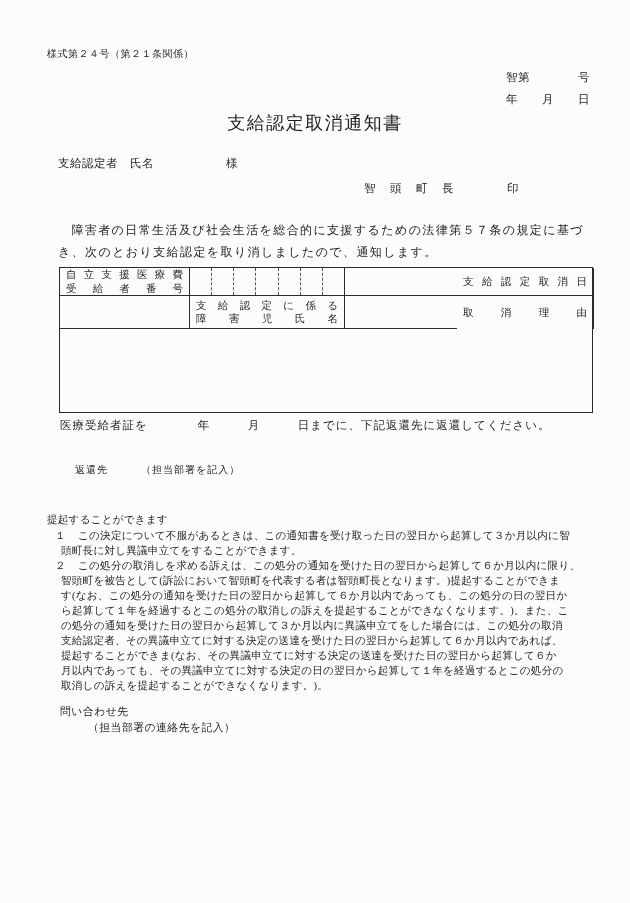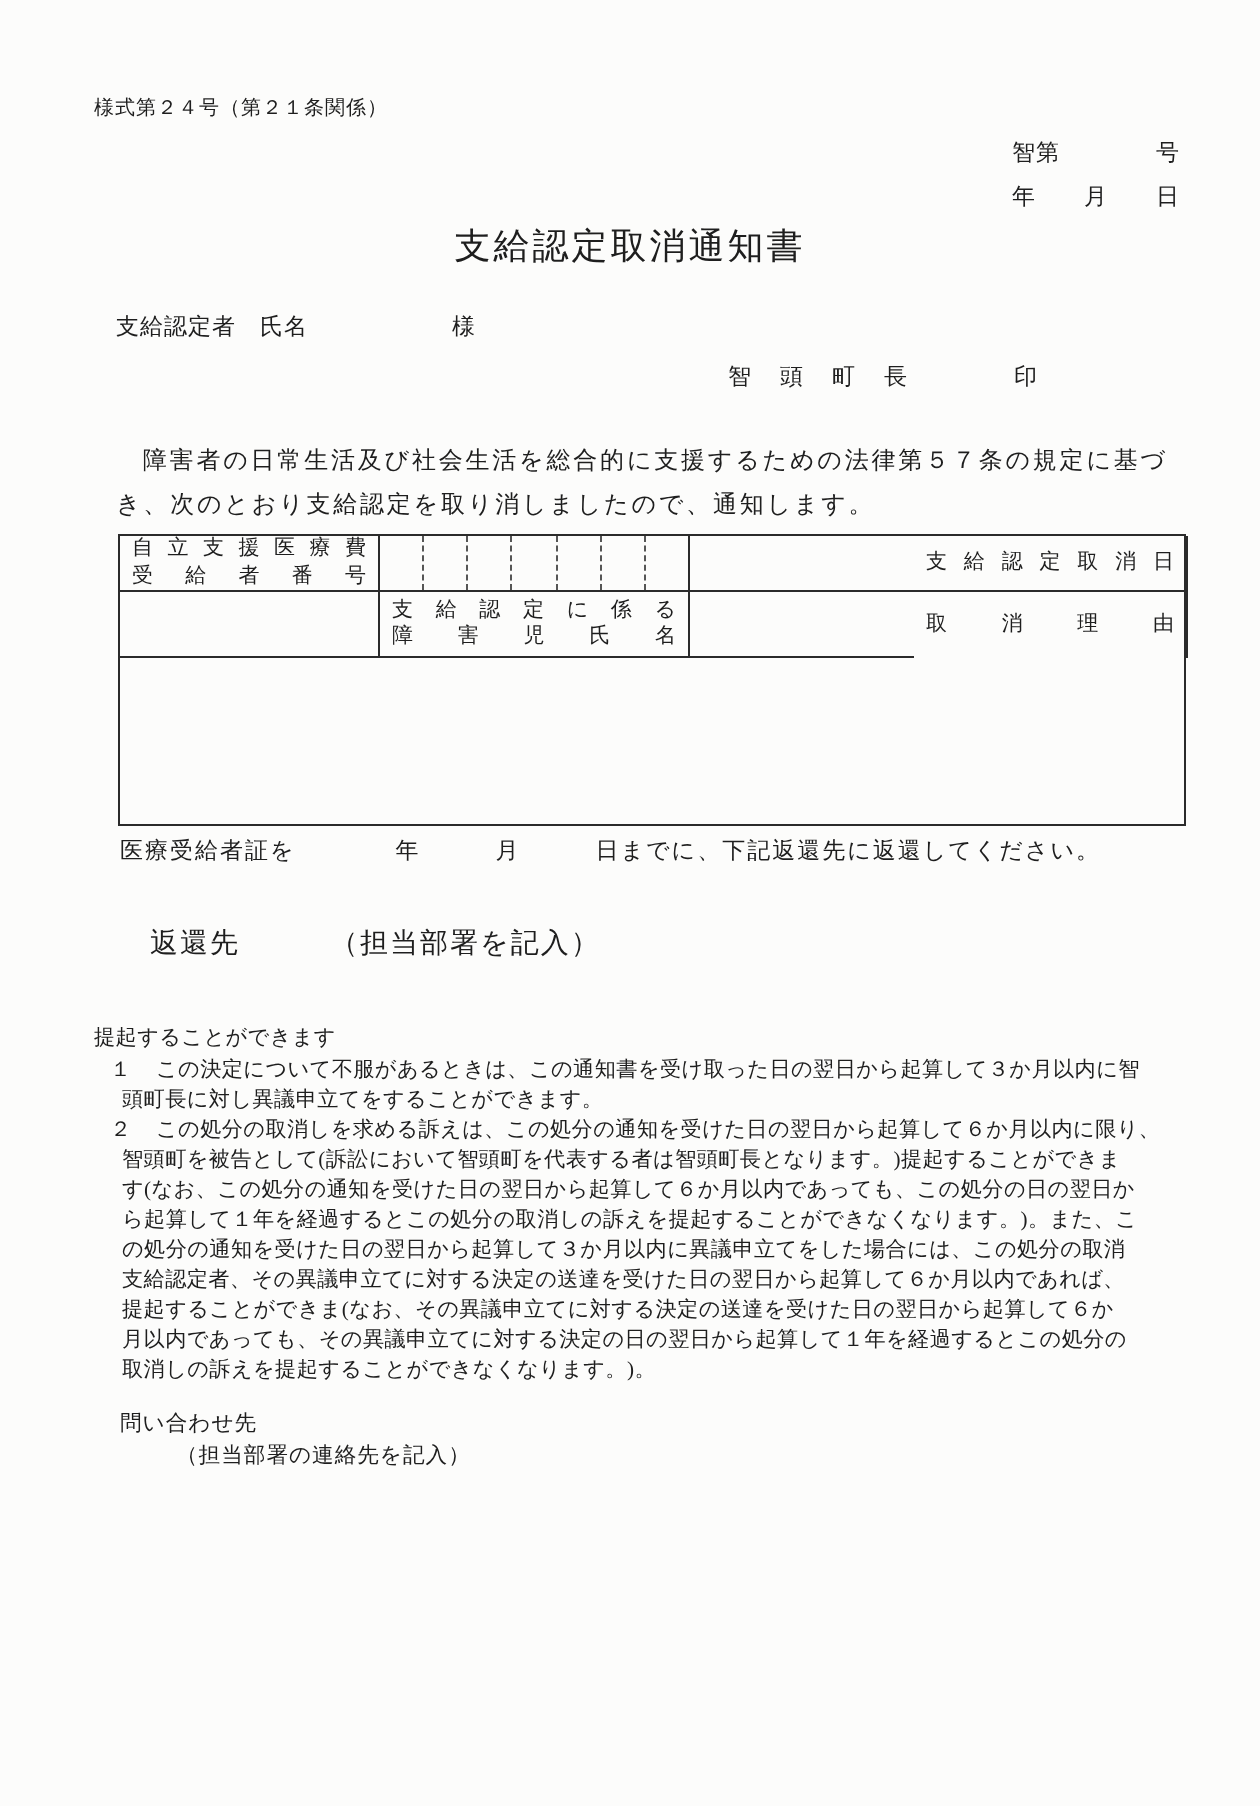--- a/index.html
+++ b/index.html
@@ -31,21 +31,21 @@
   .bR{border-right:1px solid #2b2b2b;}
   .bB{border-bottom:1px solid #2b2b2b;}
   .lbl{line-height:13.5px;}
   .j{text-align:justify;text-align-last:justify;-moz-text-align-last:justify;}
   .digits{flex-direction:row;padding:0;align-items:stretch;}
   .digit-cell{flex:1;border-left:1px dashed #555;}
   .digit-cell:first-child{border-left:none;}
   .span3{grid-column:2 / 5;}
 
   .return-line1{top:418px;left:60px;font-size:11.5px;letter-spacing:1px;}
-  .return-line2{top:463px;left:75px;font-size:14px;letter-spacing:1px;}
+  .return-line2{top:463px;left:75px;font-size:10px;letter-spacing:1px;}
 
   .appeal{top:512px;left:47px;width:545px;font-size:10.6px;line-height:15px;letter-spacing:.2px;}
   .ap-head{margin-bottom:1px;}
   .ap-line{white-space:nowrap;}
   .ap-line.first .ap-num{display:inline-block;width:14px;margin-left:8px;margin-right:9px;}
   .ap-line.cont{padding-left:14px;}
 
   .contact-head{top:705px;left:60px;font-size:10.8px;letter-spacing:.5px;}
   .contact-note{top:721px;left:88px;font-size:10.8px;letter-spacing:.5px;}
 </style>

